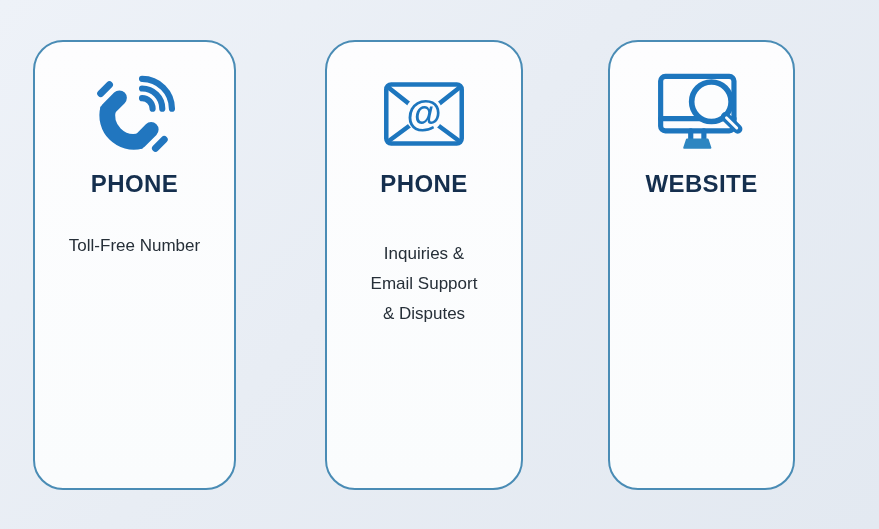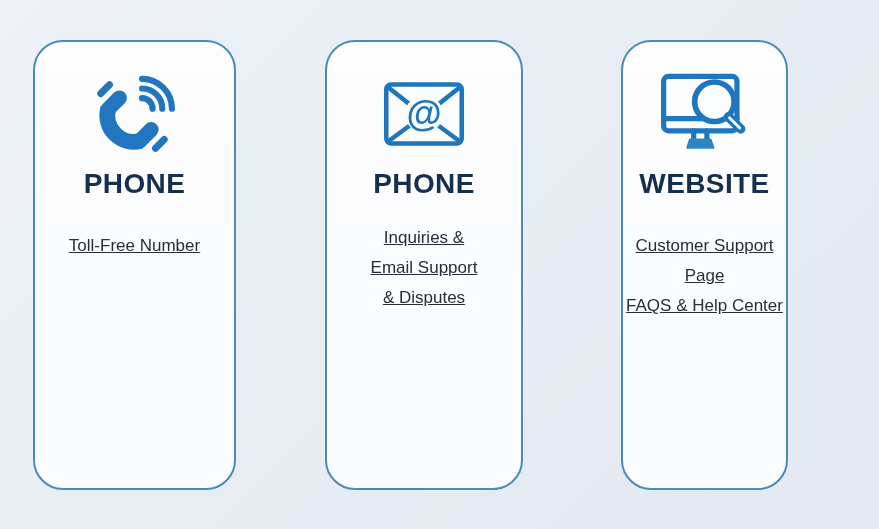--- a/index.html
+++ b/index.html
@@ -22,46 +22,46 @@
     border: 2px solid #4a8cb5;
     border-radius: 30px;
     background: linear-gradient(180deg, #fdfdfe 0%, #fafcfd 100%);
     display: flex;
     flex-direction: column;
     align-items: center;
     text-align: center;
   }
   .card-phone   { left: 33px;  width: 203px; }
   .card-email   { left: 325px; width: 198px; }
-  .card-website { left: 608px; width: 167px; margin-left: 13px; }
+  .card-website { left: 608px; width: 187px; }
 
   .icon-wrap {
     margin-top: 26px;
     height: 92px;
     display: flex;
     align-items: center;
     justify-content: center;
   }
   .card-title {
     margin: 12px 0 0 0;
-    font-size: 28px;
+    font-size: 24px;
     line-height: 23px;
     font-weight: 700;
     letter-spacing: 0.4px;
     color: #152f4e;
     text-align: center;
   }
   .card-body {
     margin-top: 36px;
     font-size: 17px;
     line-height: 30px;
     color: #262f38;
   }
-  .card-email .card-body { margin-top: 28px; }
-  .line { white-space: nowrap; text-decoration: underline; }
+  .card-email .card-body { margin-top: 44px; }
+  .line { white-space: nowrap; }
 </style>
 </head>
 <body>
 
 <div class="stage">
 
   <section class="card card-phone">
     <div class="icon-wrap">
       <svg width="88" height="88" viewBox="0 0 100 100" aria-hidden="true">
         <g transform="translate(-5,5) rotate(-45 50 50)" fill="#2176bf" stroke="none">
@@ -115,20 +115,15 @@
           <path d="M 38 64 L 38 73"></path>
           <path d="M 52 64 L 52 73"></path>
         </g>
         <path d="M 31 82 L 59 82 L 56 73 L 34 73 Z" fill="#2e86c1" stroke="#2e86c1" stroke-width="2" stroke-linejoin="round"></path>
         <circle cx="60" cy="33" r="21" fill="#fcfdfe" stroke="#1d76be" stroke-width="6"></circle>
         <path d="M 75 49 L 88 62" stroke="#1d76be" stroke-width="10" stroke-linecap="round" fill="none"></path>
         <path d="M 76 50 L 87 61" stroke="#fcfdfe" stroke-width="3" stroke-linecap="round" fill="none"></path>
       </svg>
     </div>
     <h2 class="card-title">WEBSITE</h2>
-    <div class="card-body">
-      <div class="line">Customer Support</div>
-      <div class="line">Page</div>
-      <div class="line">FAQS &amp; Help Center</div>
-    </div>
   </section>
 
 </div>
 
 </body></html>

